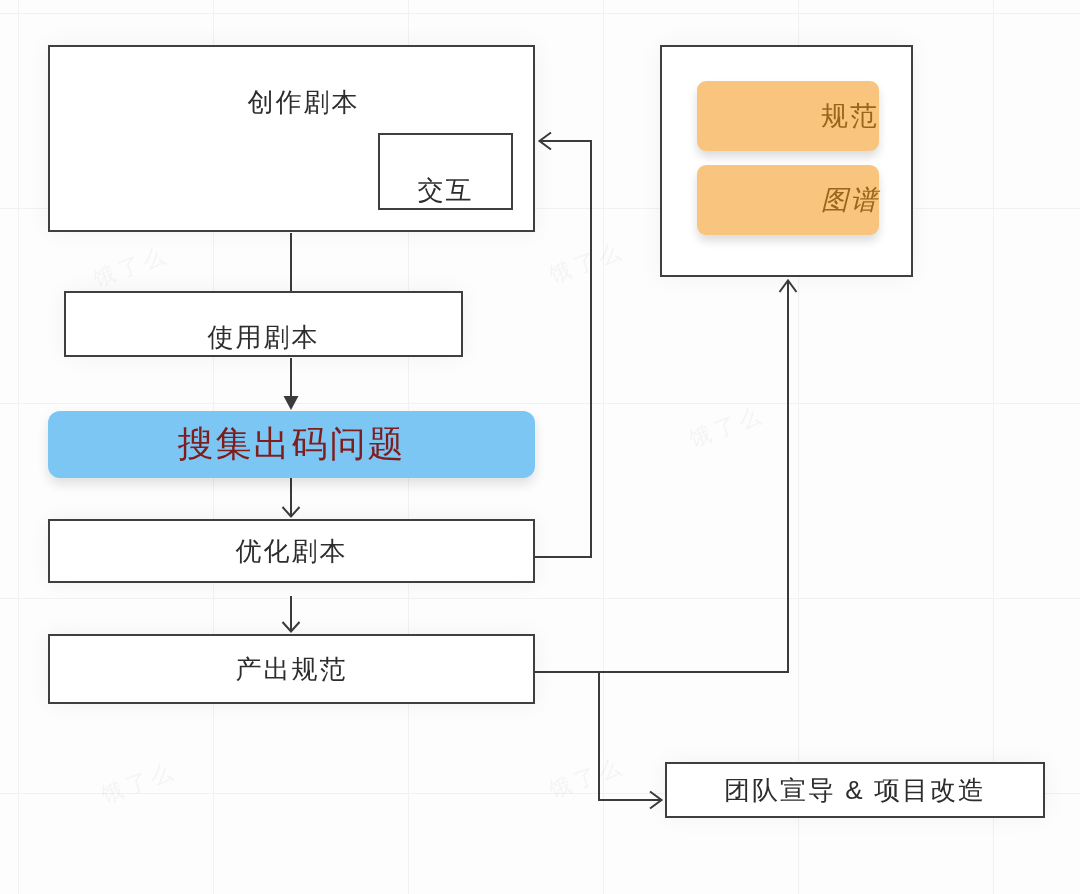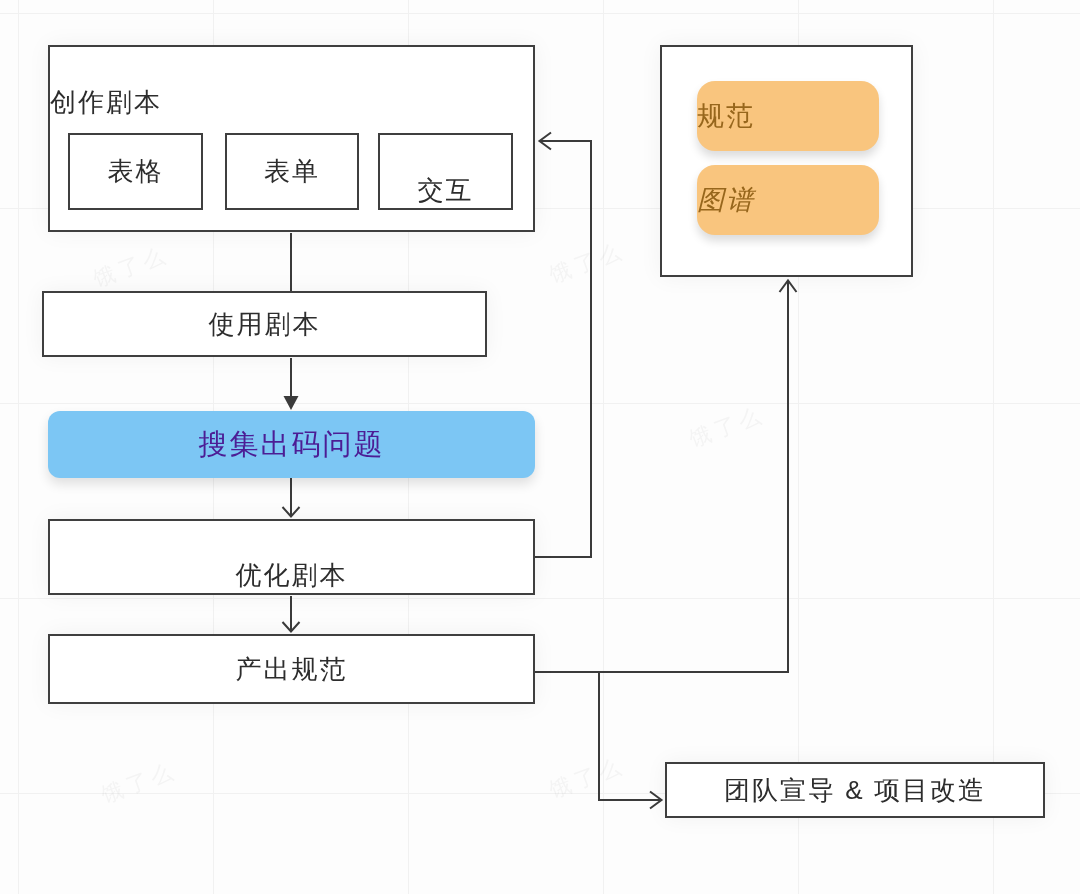--- a/index.html
+++ b/index.html
@@ -48,51 +48,51 @@
     letter-spacing:2px;
     color:#2d2d2d;
     white-space:nowrap;
   }
   .container-node{
     justify-content:flex-start;
     align-items:flex-start;
   }
   .group-title{
     position:absolute;
-    left:0;
+    left:12px;
     width:100%;
-    text-align:left;
+    text-align:center;
   }
   .sub-node{
     position:absolute;
     box-sizing:border-box;
     background:#ffffff;
     border:2px solid #3f3f3f;
     display:flex;
     align-items:center;
     justify-content:center;
   }
   .highlight-blue{
     background:#7cc6f4;
     border:none;
     border-radius:12px;
     box-shadow:0 6px 12px rgba(0,0,0,0.12);
   }
   .highlight-blue .node-label{
-    color:#4c1d95;
-    font-size:29px;
+    color:#7f1d1d;
+    font-size:36px;
   }
   .pill{
     position:absolute;
     box-sizing:border-box;
     background:#f9c57e;
-    border-radius:18px;
+    border-radius:9px;
     display:flex;
     align-items:center;
-    justify-content:flex-start;
+    justify-content:flex-end;
     box-shadow:0 6px 10px rgba(0,0,0,0.14);
   }
   .pill .node-label{
     color:#97661c;
     font-size:27px;
   }
   .watermark{
     position:absolute;
     font-size:22px;
     color:rgba(80,80,80,0.05);
@@ -131,40 +131,34 @@
 
     <path d="M535 672 H788 V281"></path>
     <path d="M779.5 292 L788 280.5 L796.5 292"></path>
 
     <path d="M535 672 H599 V800 H660"></path>
     <path d="M650 791.5 L661.5 800 L650 808.5"></path>
   </svg>
 
   <div class="node container-node" style="left:48px;top:45px;width:487px;height:187px;">
     <div class="group-title node-label" style="top:30px;height:50px;line-height:50px;">创作剧本</div>
-    <div class="sub-node" style="left:18px;top:86px;width:135px;height:77px;">
-      <span class="node-label">表格</span>
-    </div>
-    <div class="sub-node" style="left:175px;top:86px;width:134px;height:77px;">
-      <span class="node-label">表单</span>
-    </div>
     <div class="sub-node" style="left:328px;top:86px;width:135px;height:77px;align-items:flex-end;">
       <span class="node-label">交互</span>
     </div>
   </div>
 
-  <div class="node" style="left:42px;top:291px;width:445px;height:66px;">
+  <div class="node" style="left:64px;top:291px;width:399px;height:66px;align-items:flex-end;">
     <span class="node-label">使用剧本</span>
   </div>
 
   <div class="node highlight-blue" style="left:48px;top:411px;width:487px;height:67px;">
     <span class="node-label">搜集出码问题</span>
   </div>
 
-  <div class="node" style="left:48px;top:519px;width:487px;height:76px;align-items:flex-end;">
+  <div class="node" style="left:48px;top:519px;width:487px;height:64px;">
     <span class="node-label">优化剧本</span>
   </div>
 
   <div class="node" style="left:48px;top:634px;width:487px;height:70px;">
     <span class="node-label">产出规范</span>
   </div>
 
   <div class="node container-node" style="left:660px;top:45px;width:253px;height:232px;">
     <div class="pill" style="left:35px;top:34px;width:182px;height:70px;">
       <span class="node-label">规范</span>

